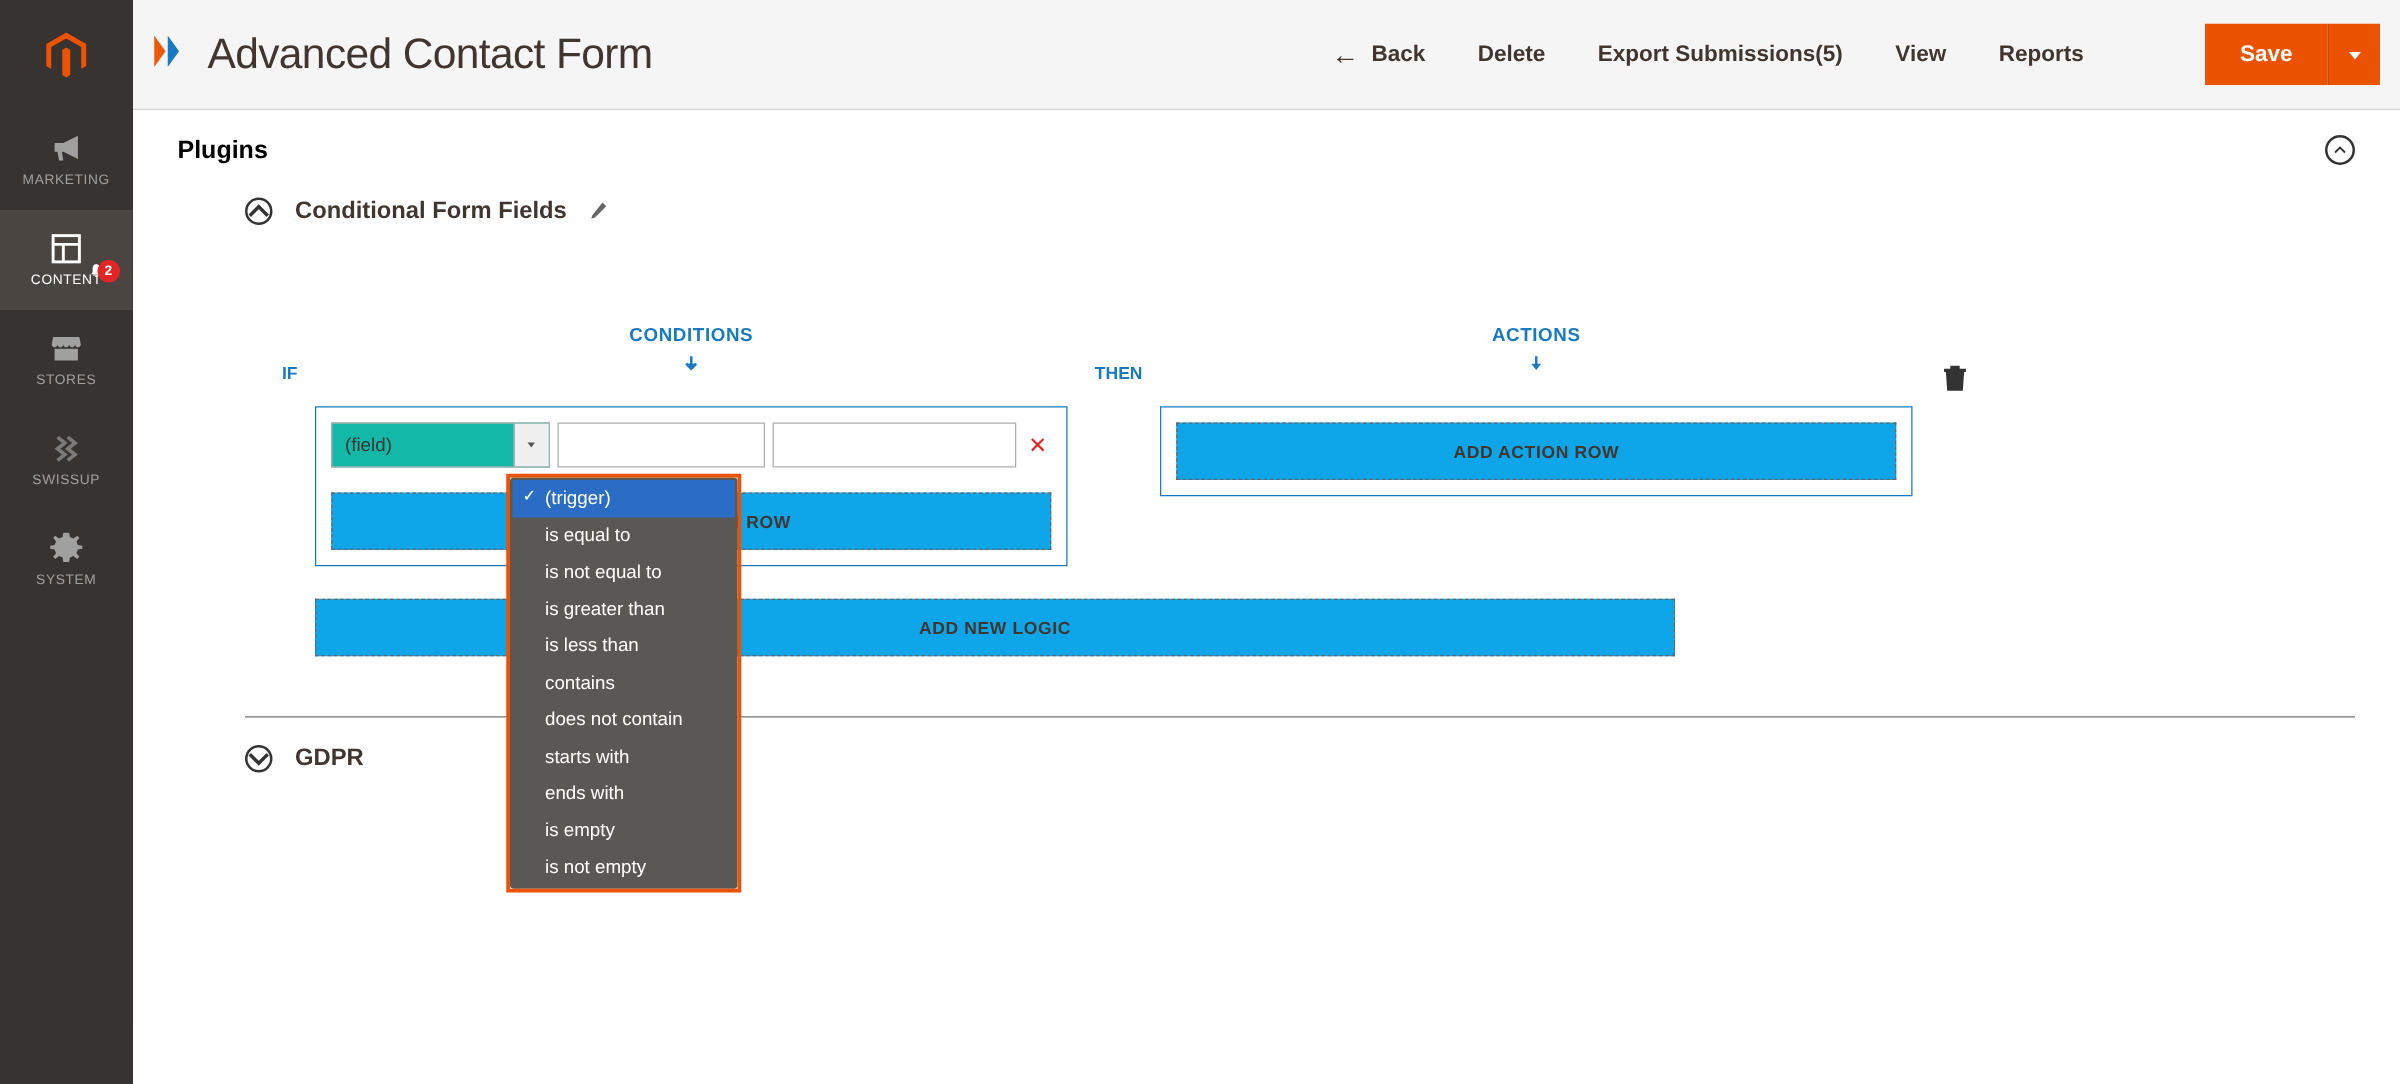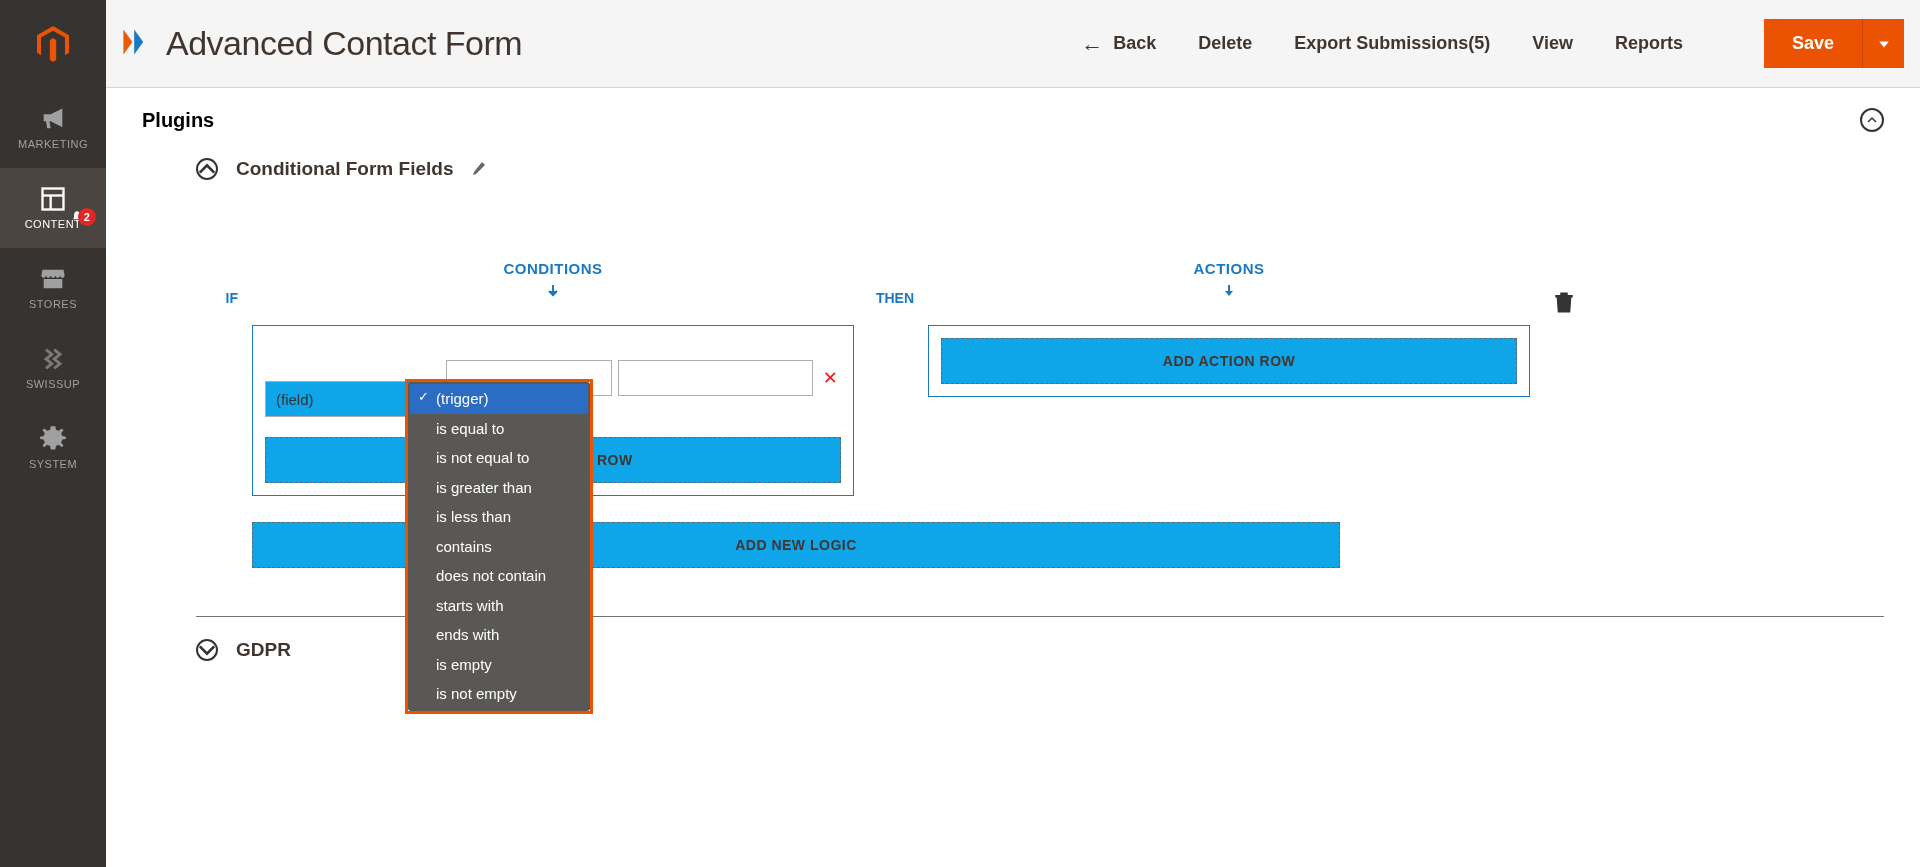--- a/index.html
+++ b/index.html
@@ -82,21 +82,21 @@
     .ha-link {
       font-size: 18px;
       font-weight: 600;
       color: #41362f;
       cursor: pointer;
       display: flex;
       align-items: center;
       gap: 10px;
     }
     .ha-link .arrow { font-size: 22px; line-height: 1; }
-    .save-group { display: flex; margin-left: 8px; padding-left: 31px; }
+    .save-group { display: flex; margin-left: 24px; padding-left: 31px; }
     .save-btn {
       background: #eb5202;
       color: #fff;
       font-size: 18px;
       font-weight: 600;
       padding: 14px 28px;
       border: none;
       cursor: pointer;
     }
     .save-drop {
@@ -168,24 +168,23 @@
       display: flex;
       flex-direction: column;
       gap: 20px;
     }
     .cond-line { display: flex; gap: 6px; align-items: center; }
     .field-select {
       position: relative;
       display: flex;
       align-items: center;
       border: 1px solid #adadad;
-      background: #0ea5e9;
+      background: #14b8a6;
       height: 36px;
       width: 178px;
-      margin-top: 43px;
     }
     .field-select-val {
       padding: 0 10px;
       font-size: 15px;
       color: #333;
       flex: 1;
     }
     .field-select-btn {
       width: 28px; height: 100%;
       border-left: 1px solid #adadad;

